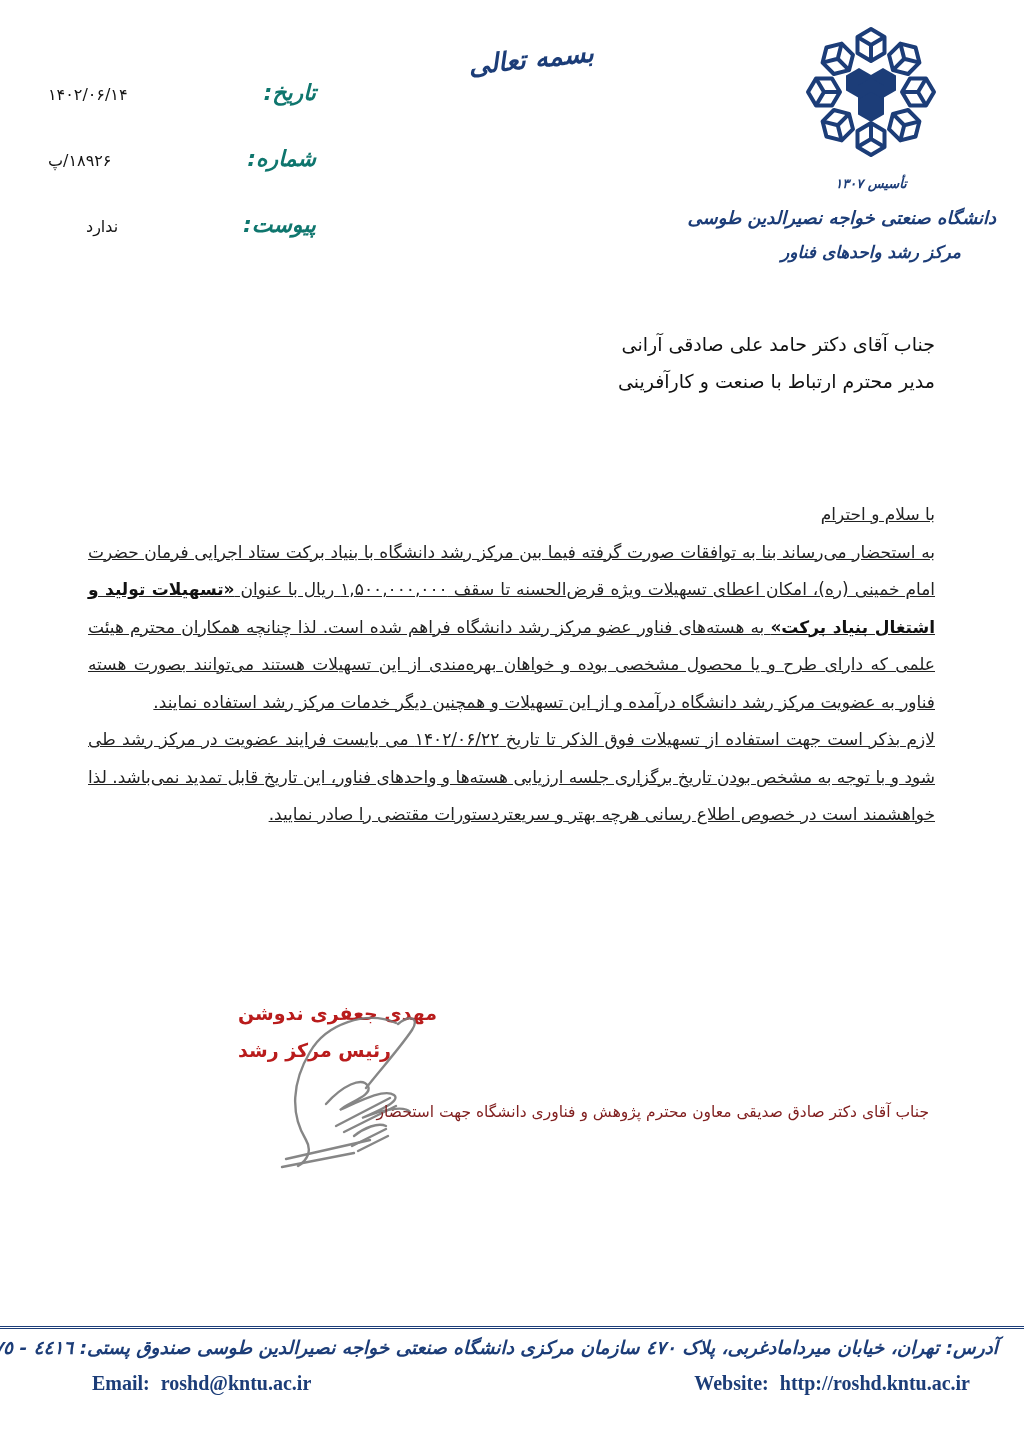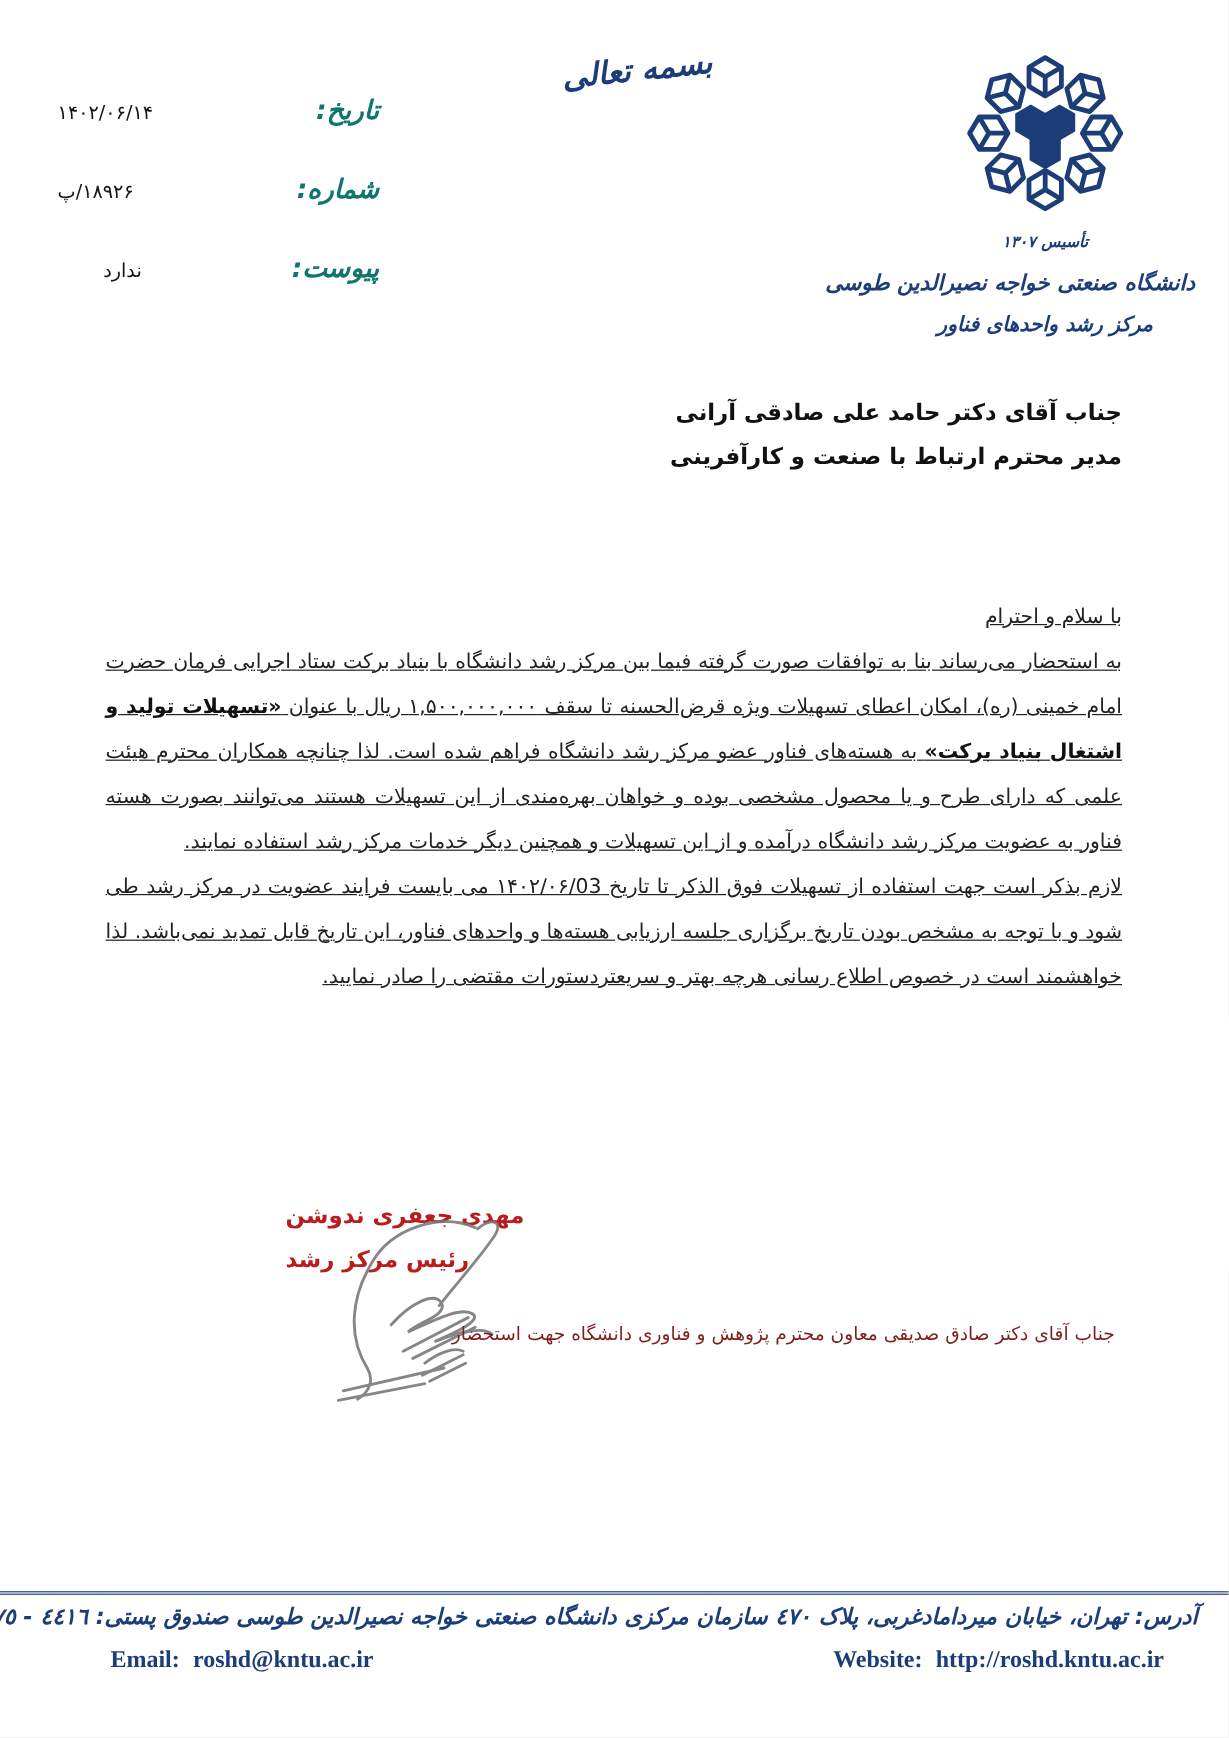--- a/index.html
+++ b/index.html
@@ -18,31 +18,31 @@
                 font-family:"DejaVu Sans", sans-serif; direction:rtl; }
   .meta-value { font-size:16px; color:#141414; direction:rtl; }
   .value-offset { margin-left:38px; }
 
   
   .besmellah { position:absolute; left:446px; top:44px; width:170px; text-align:center;
                font-size:26px; font-weight:bold; font-style:italic; color:#1c3d78;
                transform:rotate(-6deg); direction:rtl; }
 
   
-  .logo-block { position:absolute; right:28px; top:39px; width:250px; text-align:center; }
+  .logo-block { position:absolute; right:28px; top:20px; width:250px; text-align:center; }
   .logo-founded { font-size:13px; font-style:italic; font-weight:bold; color:#1c3d78;
                   margin-top:2px; direction:rtl; }
   .logo-univ { font-size:18px; font-weight:bold; font-style:italic; color:#1c3d78;
                margin-top:16px; direction:rtl; white-space:nowrap; }
   .logo-center-name { font-size:17px; font-weight:bold; font-style:italic; color:#1c3d78;
                       margin-top:14px; direction:rtl; }
 
   
   .recipient { position:absolute; right:89px; top:326px; direction:rtl; text-align:right;
-               font-weight:bold; font-size:19px; line-height:37px; color:#111; }
+               font-weight:normal; font-size:19px; line-height:37px; color:#111; }
 
   
   .letter-body { position:absolute; right:89px; left:88px; top:496px; direction:rtl;
                  font-size:17px; line-height:37.5px; color:#222; text-align:justify;text-decoration:underline; }
   .letter-body .salutation { text-align:right; }
   .bold-inline { font-weight:bold; color:#111; }
 
   
   .sig-block { position:absolute; left:238px; top:995px; width:215px; text-align:left;
                direction:rtl; font-weight:bold; font-size:19px; line-height:37px; color:#b91c1c; }
@@ -118,21 +118,21 @@
   </div>
 
   <div class="recipient">
     <div>جناب آقای دکتر حامد علی صادقی آرانی</div>
     <div>مدیر محترم ارتباط با صنعت و کارآفرینی</div>
   </div>
 
   <div class="letter-body">
     <div class="salutation">با سلام و احترام</div>
     <div><span>به استحضار می‌رساند بنا به توافقات صورت گرفته فیما بین مرکز رشد دانشگاه با بنیاد برکت ستاد اجرایی فرمان حضرت امام خمینی (ره)، امکان اعطای تسهیلات ویژه قرض‌الحسنه تا سقف ۱,۵۰۰,۰۰۰,۰۰۰ ریال با عنوان </span><span class="bold-inline">«تسهیلات تولید و اشتغال بنیاد برکت»</span><span> به هسته‌های فناور عضو مرکز رشد دانشگاه فراهم شده است. لذا چنانچه همکاران محترم هیئت علمی که دارای طرح و یا محصول مشخصی بوده و خواهان بهره‌مندی از این تسهیلات هستند می‌توانند بصورت هسته فناور به عضویت مرکز رشد دانشگاه درآمده و از این تسهیلات و همچنین دیگر خدمات مرکز رشد استفاده نمایند.</span></div>
-    <div>لازم بذکر است جهت استفاده از تسهیلات فوق الذکر تا تاریخ ۱۴۰۲/۰۶/03 می بایست فرایند عضویت در مرکز رشد طی شود و با توجه به مشخص بودن تاریخ برگزاری جلسه ارزیابی هسته‌ها و واحدهای فناور، این تاریخ قابل تمدید نمی‌باشد. لذا خواهشمند است در خصوص اطلاع رسانی هرچه بهتر و سریعتردستورات مقتضی را صادر نمایید.</div>
+    <div>لازم بذکر است جهت استفاده از تسهیلات فوق الذکر تا تاریخ ۱۴۰۲/۰۶/۲۲ می بایست فرایند عضویت در مرکز رشد طی شود و با توجه به مشخص بودن تاریخ برگزاری جلسه ارزیابی هسته‌ها و واحدهای فناور، این تاریخ قابل تمدید نمی‌باشد. لذا خواهشمند است در خصوص اطلاع رسانی هرچه بهتر و سریعتردستورات مقتضی را صادر نمایید.</div>
   </div>
 
   <div class="sig-block">
     <div>مهدی جعفری ندوشن</div>
     <div>رئیس مرکز رشد</div>
   </div>
   <svg class="sig-scribble" width="175" height="172" viewBox="0 0 175 172">
     <g fill="none" stroke="#7a7a7a" stroke-width="2.4" stroke-linecap="round" opacity="0.9">
       <path d="M130,16 C142,6 152,10 144,22 C132,40 112,62 98,80"></path>
       <path d="M128,15 C98,2 58,16 42,44 C24,74 22,106 38,132 C44,142 40,152 30,158"></path>

